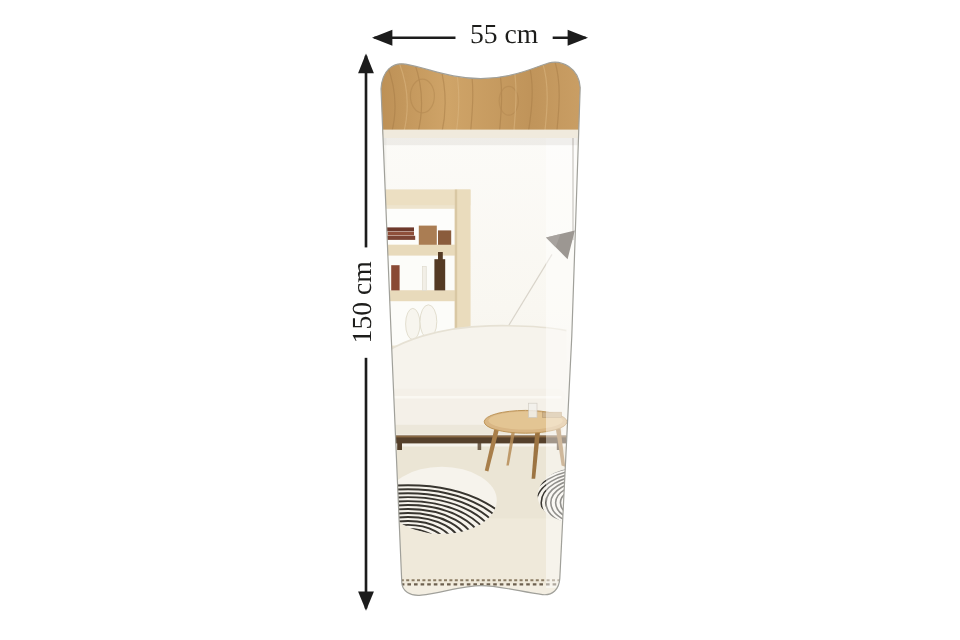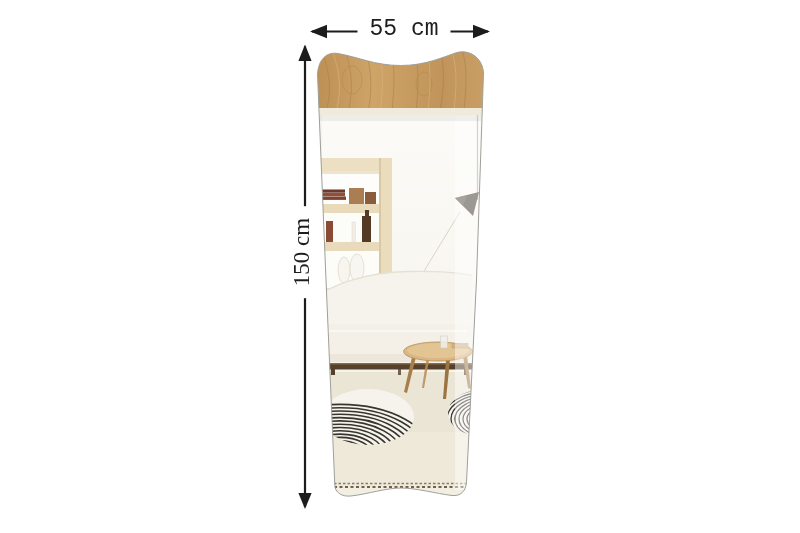--- a/index.html
+++ b/index.html
@@ -7,21 +7,21 @@
     position:relative;width:800px;height:533px;background:#ffffff;overflow:hidden;
     font-family:"Liberation Sans",sans-serif;
   }
   .canvas svg{position:absolute;left:0;top:0;}
   .dim-label{
     position:absolute;
     font-family:"Liberation Serif",serif;
     font-size:23px;color:#1d1d1b;background:#ffffff;
     white-space:nowrap;line-height:26px;
   }
-  .dim-label.width{left:404px;top:16px;transform:translateX(-50%);padding:0 12px;font-family:Liberation Mono, monospace;}
+  .dim-label.width{left:420px;top:16px;transform:translateX(-50%);padding:0 12px;}
   .dim-label.height{left:302px;top:252px;transform:translate(-50%,-50%) rotate(-90deg);padding:0 12px;}
 </style>
 </head>
 <body>
 
 <div class="canvas">
 
 <svg width="800" height="533" viewBox="0 0 800 533">
   <defs>
     <clipPath id="mirrorClip">

